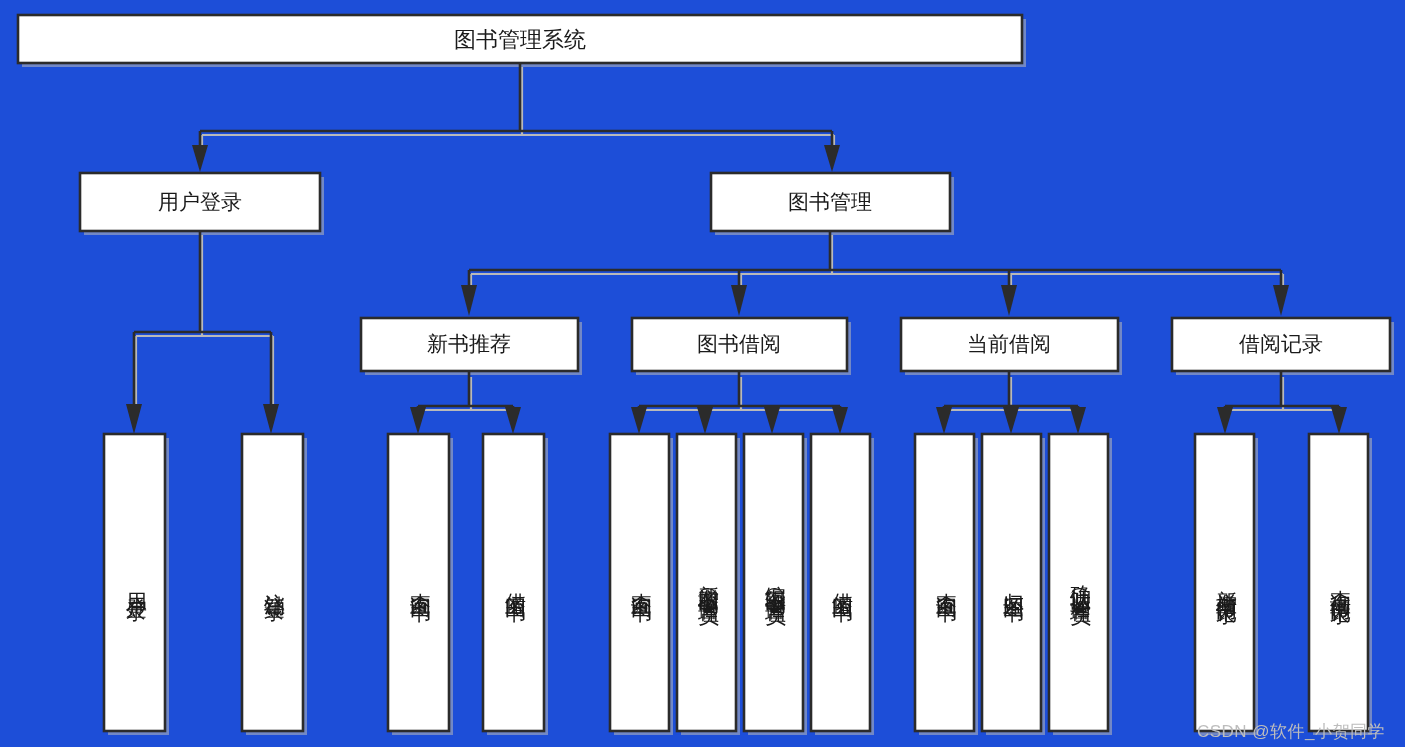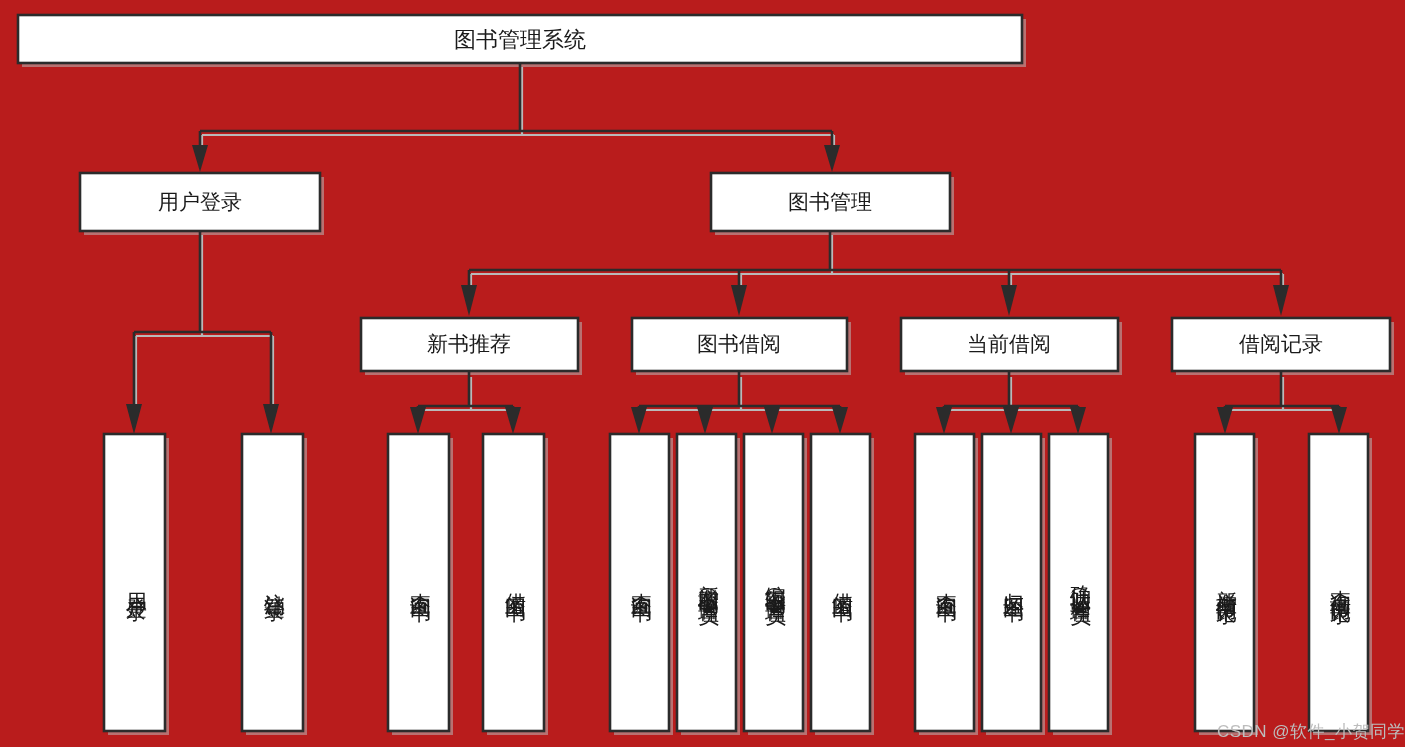--- a/index.html
+++ b/index.html
@@ -7,21 +7,21 @@
     padding: 0;
     background: #ffffff;
   }
   body {
     font-family: "Liberation Sans", "DejaVu Sans", sans-serif;
   }
   #diagram-root {
     position: relative;
     width: 1405px;
     height: 747px;
-    background: #b91c1c;
+    background: #1d4ed8;
     overflow: hidden;
   }
   svg#tree-svg {
     position: absolute;
     left: 0;
     top: 0;
     width: 1405px;
     height: 747px;
     display: block;
   }
@@ -63,21 +63,21 @@
     font-family: "Liberation Sans", "DejaVu Sans", sans-serif;
     font-size: 21px;
     fill: #1a1a1a;
     text-anchor: middle;
     dominant-baseline: middle;
     writing-mode: vertical-rl;
     letter-spacing: 3px;
   }
   .watermark {
     position: absolute;
-    right: 0;
+    right: 20px;
     bottom: 4px;
     font-family: "Liberation Sans", "DejaVu Sans", sans-serif;
     font-size: 17px;
     color: #bdbdbd;
     white-space: nowrap;
     letter-spacing: 0.5px;
     pointer-events: none;
   }
 </style>
 </head>

